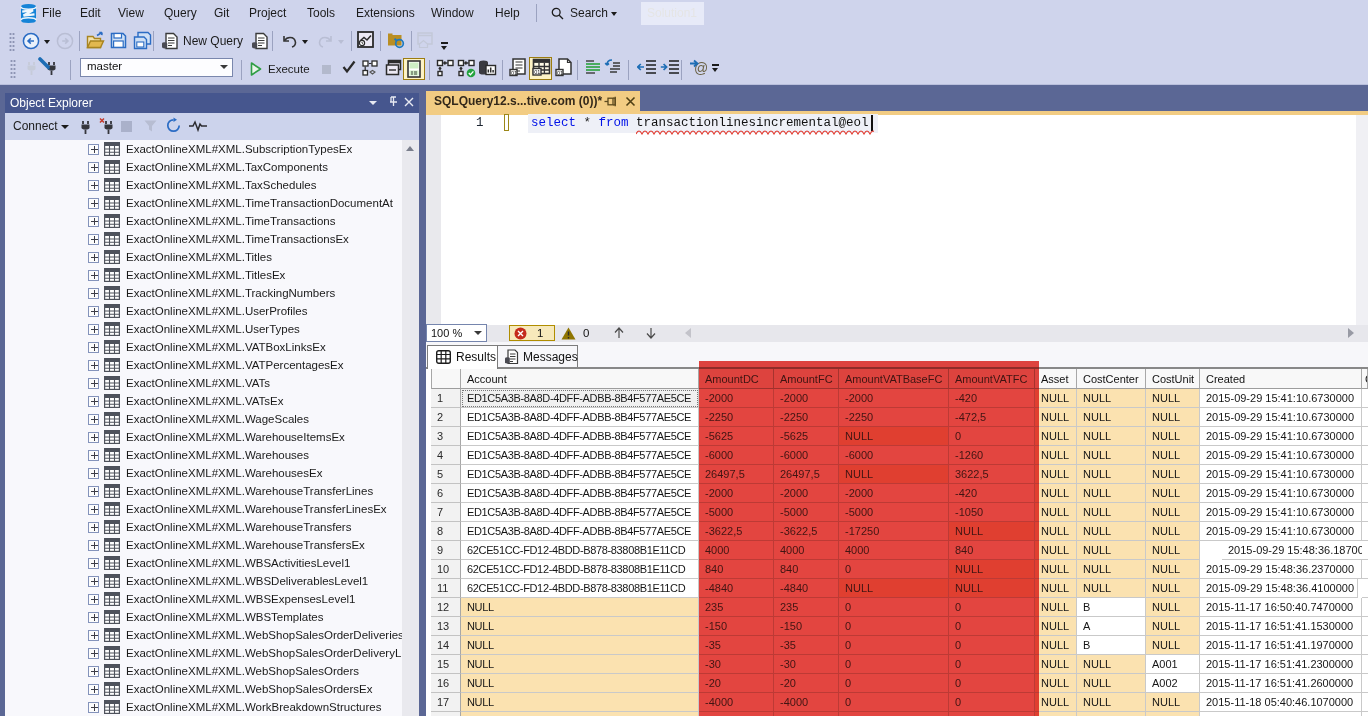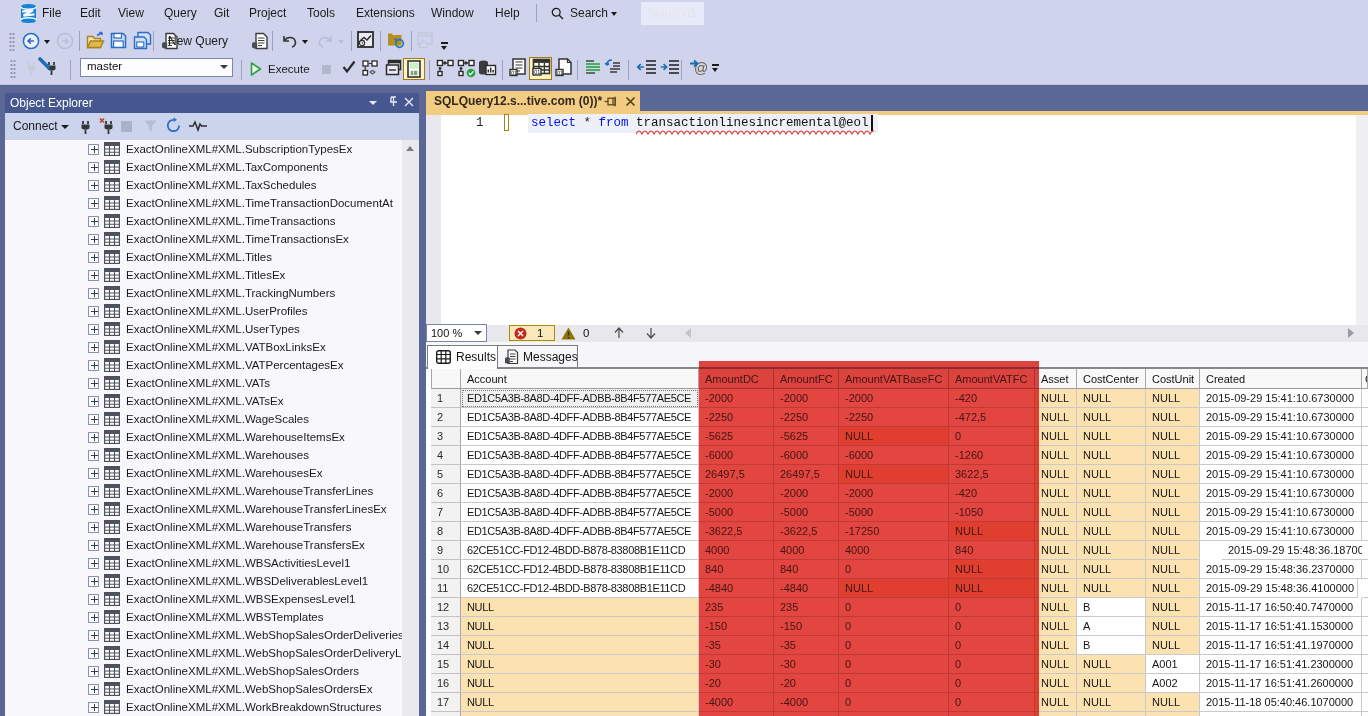--- a/index.html
+++ b/index.html
@@ -81,21 +81,21 @@
 <path d="M1.5 6 H11 L13.5 8.5 V17.5 H1.5 Z" fill="#cfe0f5" stroke="#2b6cc4" stroke-width="1.4"></path>
 <rect x="3.8" y="11" width="7" height="5" fill="#fff" stroke="#2b6cc4" stroke-width="1.1"></rect>
   </svg>
 <div class="vsep" style="left:153px;top:31px"></div>
 <svg class="icon" style="left:161px;top:32px" width="18" height="18" viewBox="0 0 18 18">
 <path d="M5 1.5 H12.5 L16 5 V16.5 H5 Z" fill="#fff" stroke="#3a3a3a" stroke-width="1.4"></path>
 <path d="M7 6 H13.5 M7 8.5 H13.5 M7 11 H13.5 M7 13.5 H11" stroke="#3a3a3a" stroke-width="1"></path>
 <ellipse cx="3.6" cy="11.5" rx="2.6" ry="1.3" fill="#4a4a52"></ellipse>
 <path d="M1 11.5 V15 Q1 16.4 3.6 16.4 Q6.2 16.4 6.2 15 V11.5" fill="#4a4a52"></path>
   </svg>
-<div class="tbtxt" style="left:168px;top:34px">New Query</div>
+<div class="tbtxt" style="left:183px;top:34px">New Query</div>
 <svg class="icon" style="left:251px;top:32px" width="18" height="18" viewBox="0 0 18 18">
 <path d="M5 1.5 H12.5 L16 5 V16.5 H5 Z" fill="#fff" stroke="#3a3a3a" stroke-width="1.4"></path>
 <path d="M7 6 H13.5 M7 8.5 H13.5 M7 11 H13.5 M7 13.5 H11" stroke="#3a3a3a" stroke-width="1"></path>
 <ellipse cx="3.6" cy="11.5" rx="2.6" ry="1.3" fill="#4a4a52"></ellipse>
 <path d="M1 11.5 V15 Q1 16.4 3.6 16.4 Q6.2 16.4 6.2 15 V11.5" fill="#4a4a52"></path>
   </svg>
 <div class="vsep" style="left:272px;top:31px"></div>
 <svg class="icon" style="left:281px;top:33px" width="17" height="16" viewBox="0 0 17 16">
 <path d="M3 3 V8 H8" fill="none" stroke="#333" stroke-width="1.6"></path>
 <path d="M3.5 7.5 Q5.5 4.5 9 4.5 Q14 4.5 14.5 9.5 Q14.5 13 11 14" fill="none" stroke="#333" stroke-width="1.6"></path>

